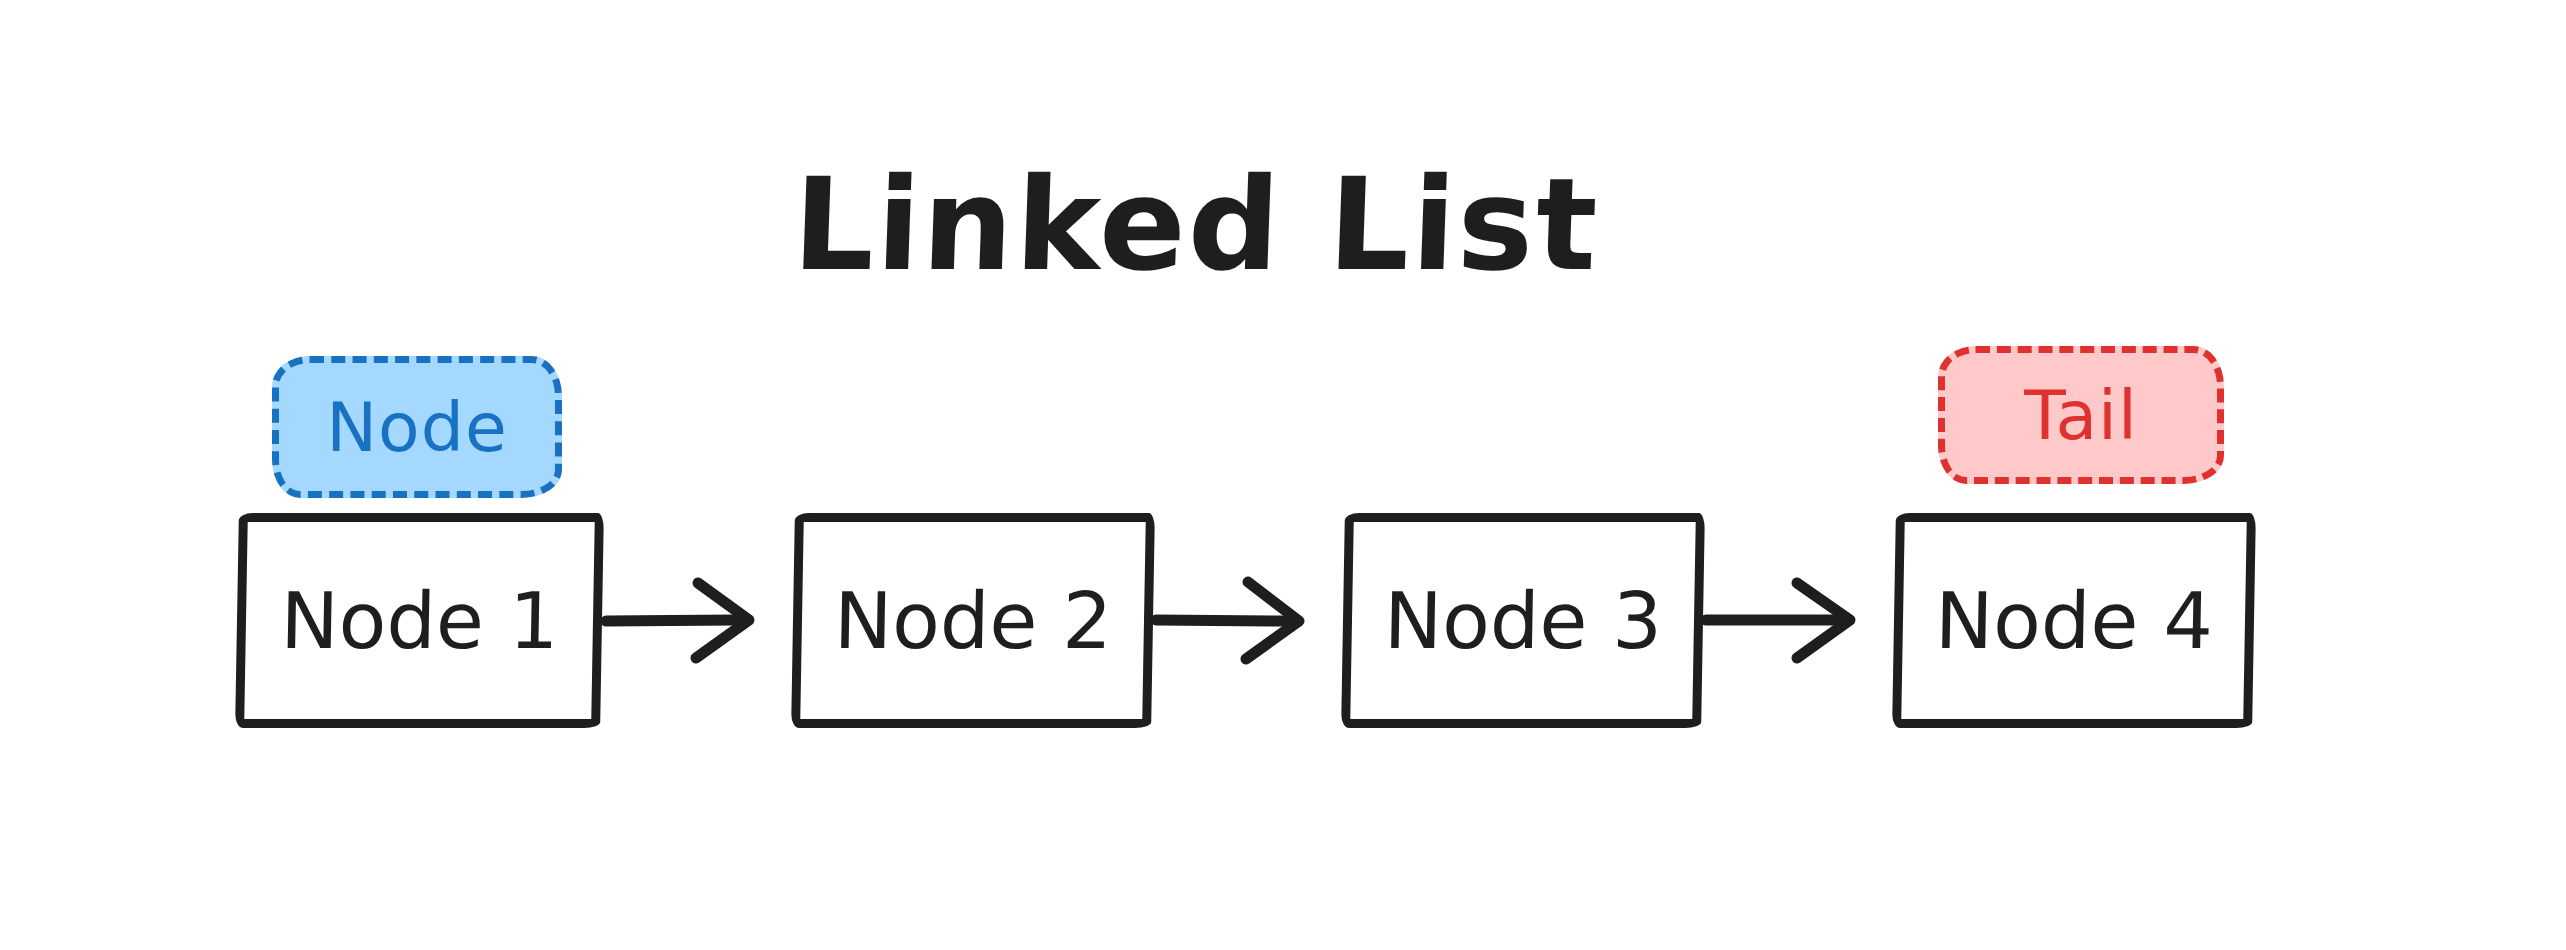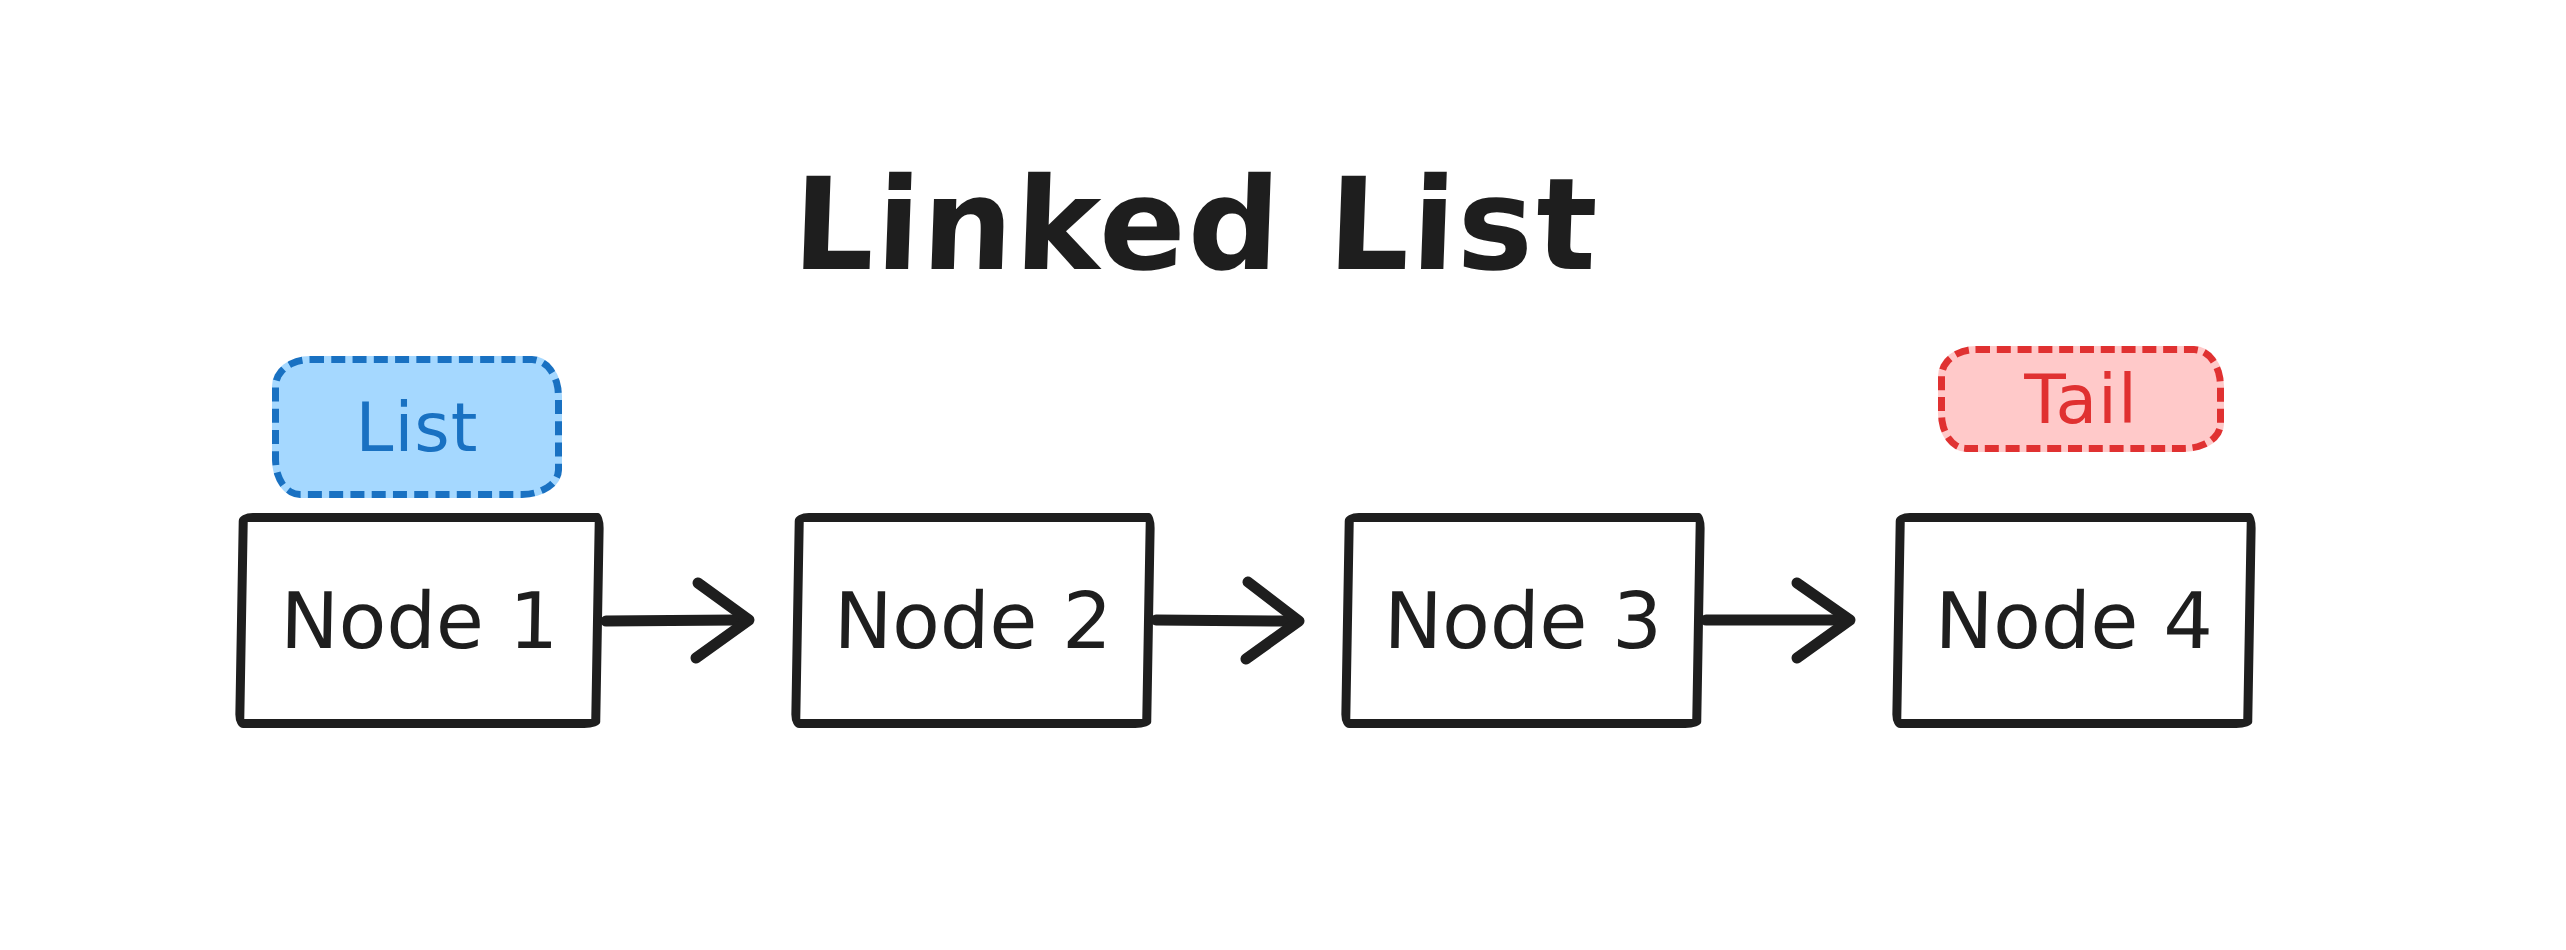--- a/index.html
+++ b/index.html
@@ -38,21 +38,21 @@
     box-sizing:border-box;
     border-radius:38px 30px 40px 28px / 30px 40px 28px 38px;
   }
   .badge-head{
     left:272px; top:356px; width:290px; height:142px;
     background:var(--head-fill,#a5d8ff);
     border:7px dashed var(--head-stroke,#1971c2);
     color:var(--head-stroke,#1971c2);
   }
   .badge-tail{
-    left:1938px; top:346px; width:286px; height:106px;
+    left:1938px; top:346px; width:286px; height:138px;
     background:var(--tail-fill,#ffc9c9);
     border:7px dashed var(--tail-stroke,#e03131);
     color:var(--tail-stroke,#e03131);
   }
   .node{
     position:absolute;
     top:513px;
     height:215px;
     box-sizing:border-box;
     background:#ffffff;
@@ -88,21 +88,21 @@
   }
 </style>
 </head>
 <body>
 
 <div class="canvas">
 
   <div class="title">Linked List</div>
 
   <div class="badge badge-head">
-    <span>List</span>
+    <span>Node</span>
   </div>
 
   <div class="badge badge-tail">
     <span>Tail</span>
   </div>
 
   <div class="node node-1">
     <span>Node 1</span>
   </div>
   <div class="node node-2">

